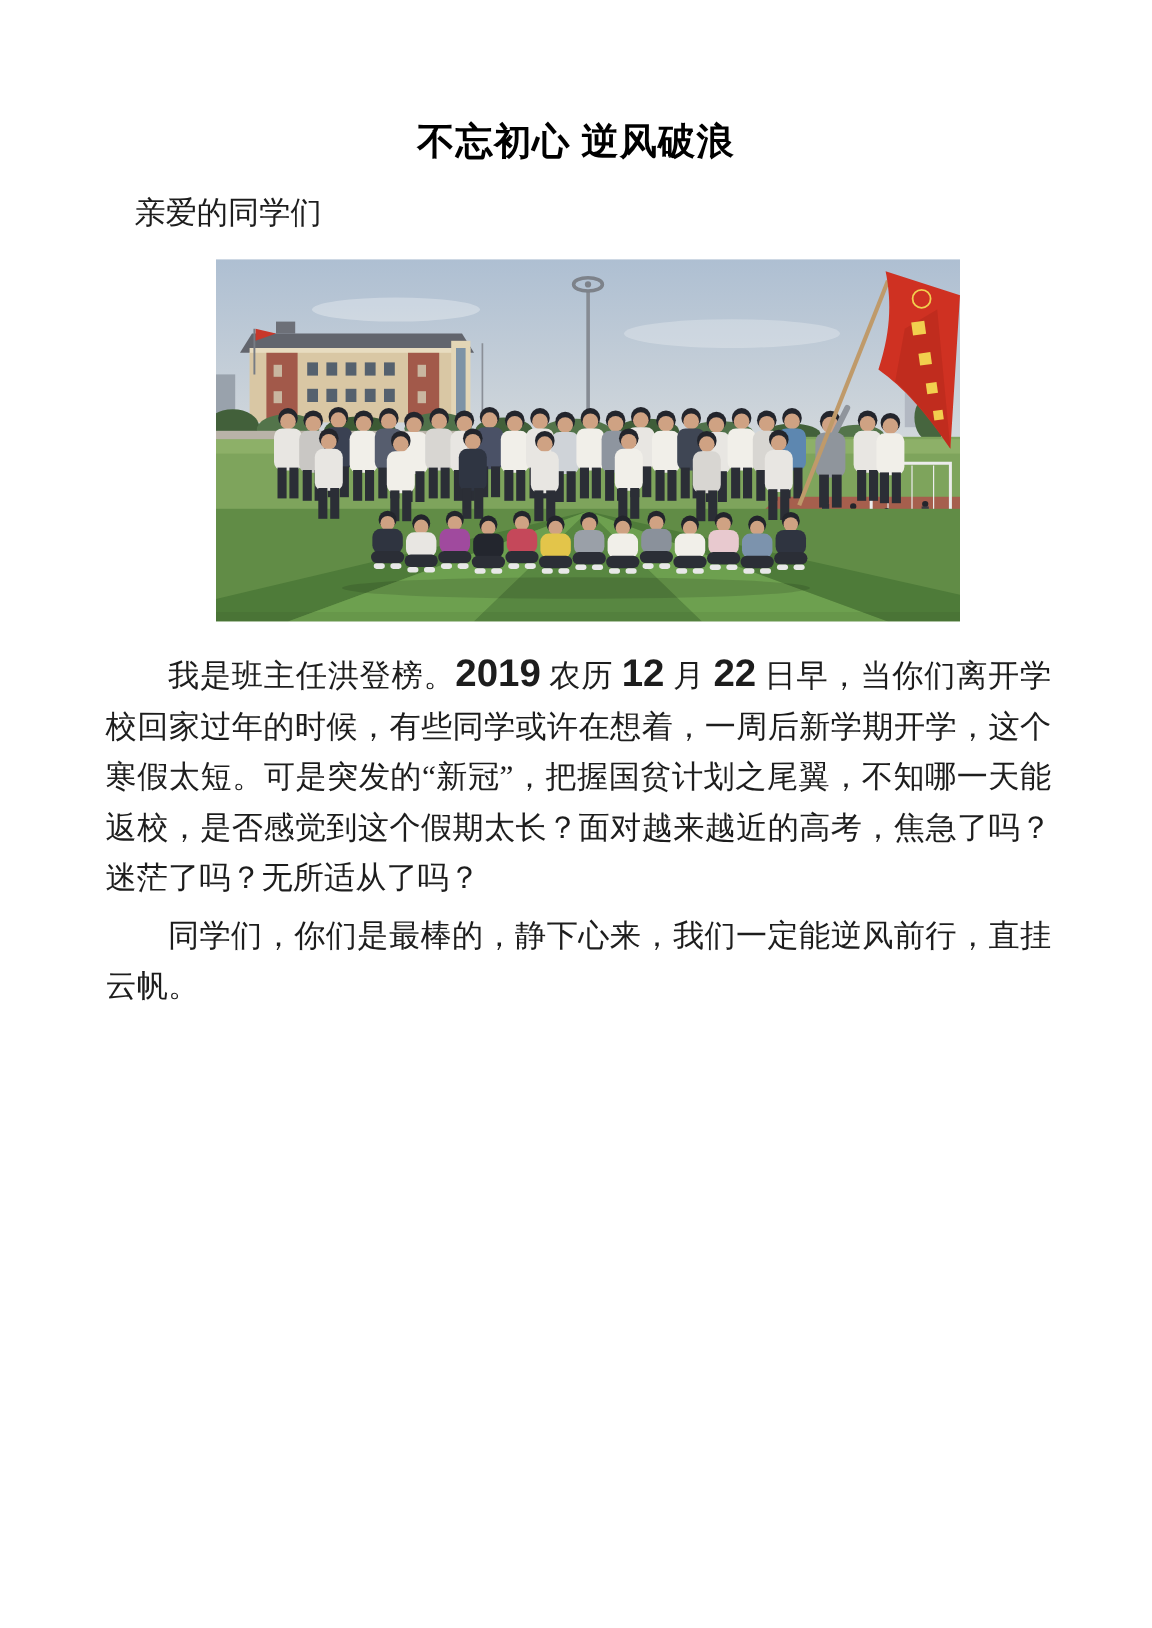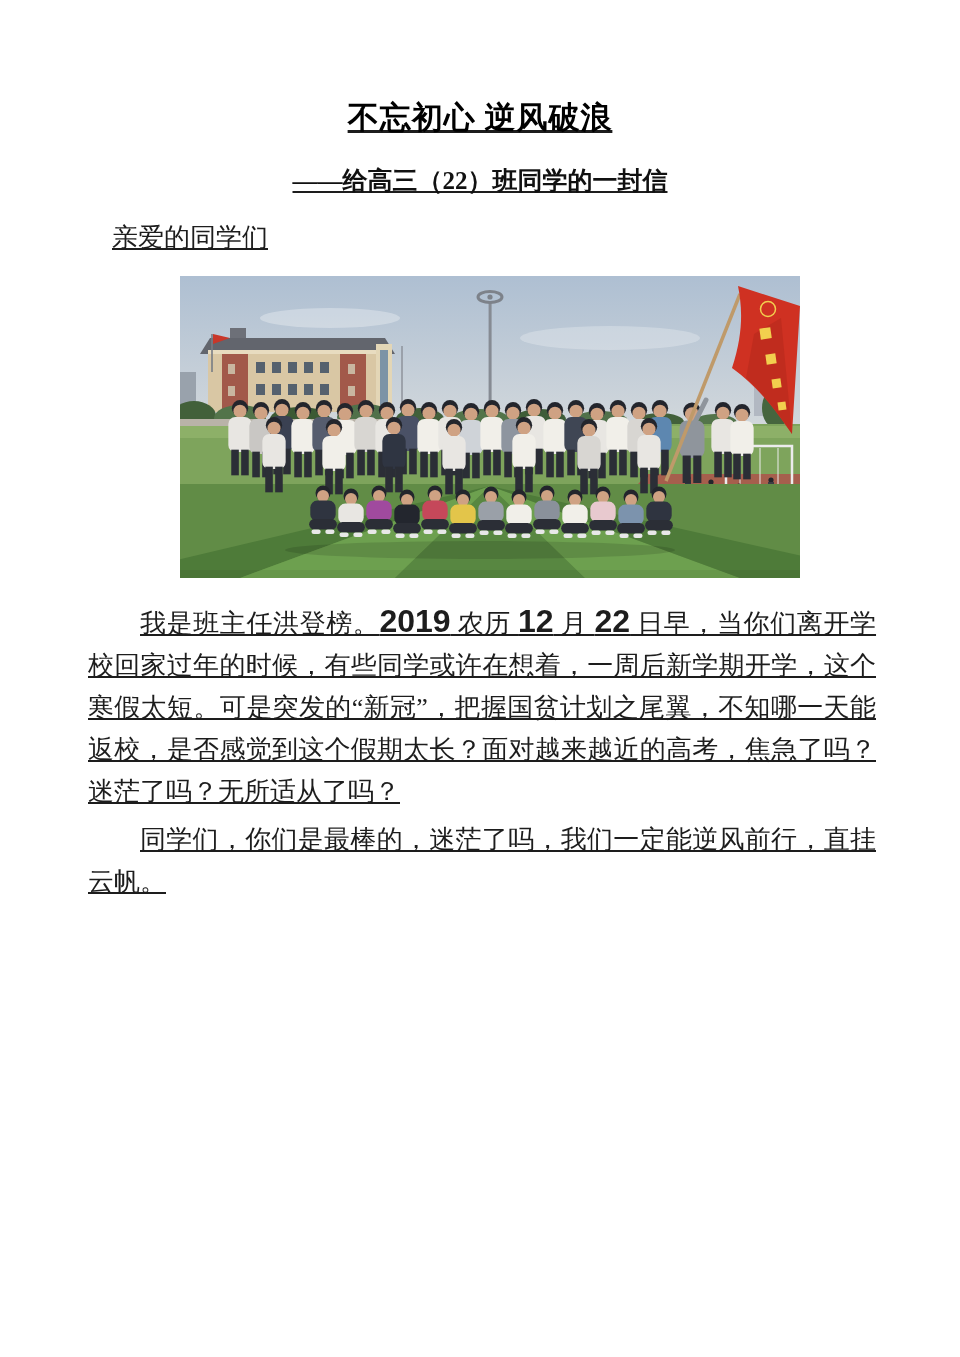--- a/index.html
+++ b/index.html
@@ -1,38 +1,37 @@
 <!DOCTYPE html>
 <html><head>
 <meta charset="utf-8">
 <style>
   html,body{margin:0;padding:0;background:#ffffff;}
   .page{position:relative;width:960px;height:1256px;background:#ffffff;overflow:hidden;
-        font-family:"Liberation Serif","DejaVu Serif",serif;color:#1d1d1d;text-decoration:underline;}
+        font-family:"Liberation Serif","DejaVu Serif",serif;color:#1d1d1d;}
   .title{margin:98px 0 0 0;text-align:center;font-size:31px;line-height:40px;
          font-weight:700;color:#000;letter-spacing:1px;}
   .subtitle{margin:26px 0 0 0;text-align:center;font-size:25px;line-height:34px;
             font-weight:700;color:#111;}
   .salutation{margin:22px 0 0 112px;font-size:26px;line-height:36px;}
   .greeting{margin:16px 0 0 88px;font-size:26px;line-height:36px;text-indent:2.1em;}
   .photo{margin:20px 0 0 180px;width:620px;height:302px;padding:0;display:block;}
   .photo svg{display:block;width:620px;height:302px;}
   .para{width:788px;margin:22px 0 0 88px;font-size:26px;line-height:42px;
         text-align:justify;text-indent:2em;color:#1d1d1d;}
   .para.p2{margin-top:6px;}
   .para.p3{margin-top:12px;}
   .num{font-family:"Liberation Sans","DejaVu Sans",sans-serif;font-weight:700;font-size:32px;}
 </style>
 </head>
 <body>
 
 <div class="page">
 
   <h1 class="title">不忘初心 逆风破浪</h1>
-  <h2 class="subtitle">——给高三（22）班同学的一封信</h2>
   <p class="salutation">亲爱的同学们</p>
 
   <figure class="photo">
     <svg viewBox="0 0 620 302" preserveAspectRatio="none" role="img">
       <defs>
         <linearGradient id="sky" x1="0" y1="0" x2="0" y2="1">
           <stop offset="0" stop-color="#aebfd2"></stop>
             <stop offset="1" stop-color="#d4d9dc"></stop>
         </linearGradient>
         <symbol id="ps" viewBox="0 0 24 66">
@@ -224,16 +223,16 @@
         <use href="#pq" x="380" y="200" width="30" height="78" style="color:#f1efe9"></use>
         <use href="#pq" x="408" y="197" width="30" height="78" style="color:#e8c9cf"></use>
         <use href="#pq" x="436" y="200" width="30" height="78" style="color:#7c93ad"></use>
         <use href="#pq" x="464" y="197" width="30" height="78" style="color:#2f3440"></use>
       </g>
     </svg>
   </figure>
 
   <p class="para"><span>我是班主任洪登榜。</span><span class="num">2019</span><span> 农历 </span><span class="num">12</span><span> 月 </span><span class="num">22</span><span> 日早，当你们离开学校回家过年的时候，有些同学或许在想着，一周后新学期开学，这个寒假太短。可是突发的“新冠”，把握国贫计划之尾翼，不知哪一天能返校，是否感觉到这个假期太长？面对越来越近的高考，焦急了吗？迷茫了吗？无所适从了吗？</span></p>
 
-  <p class="para p2">同学们，你们是最棒的，迷茫了吗，我们一定能逆风前行，直挂云帆。</p>
+  <p class="para p2">同学们，你们是最棒的，静下心来，我们一定能逆风前行，直挂云帆。</p>
 
 
 </div>
 
 </body></html>

